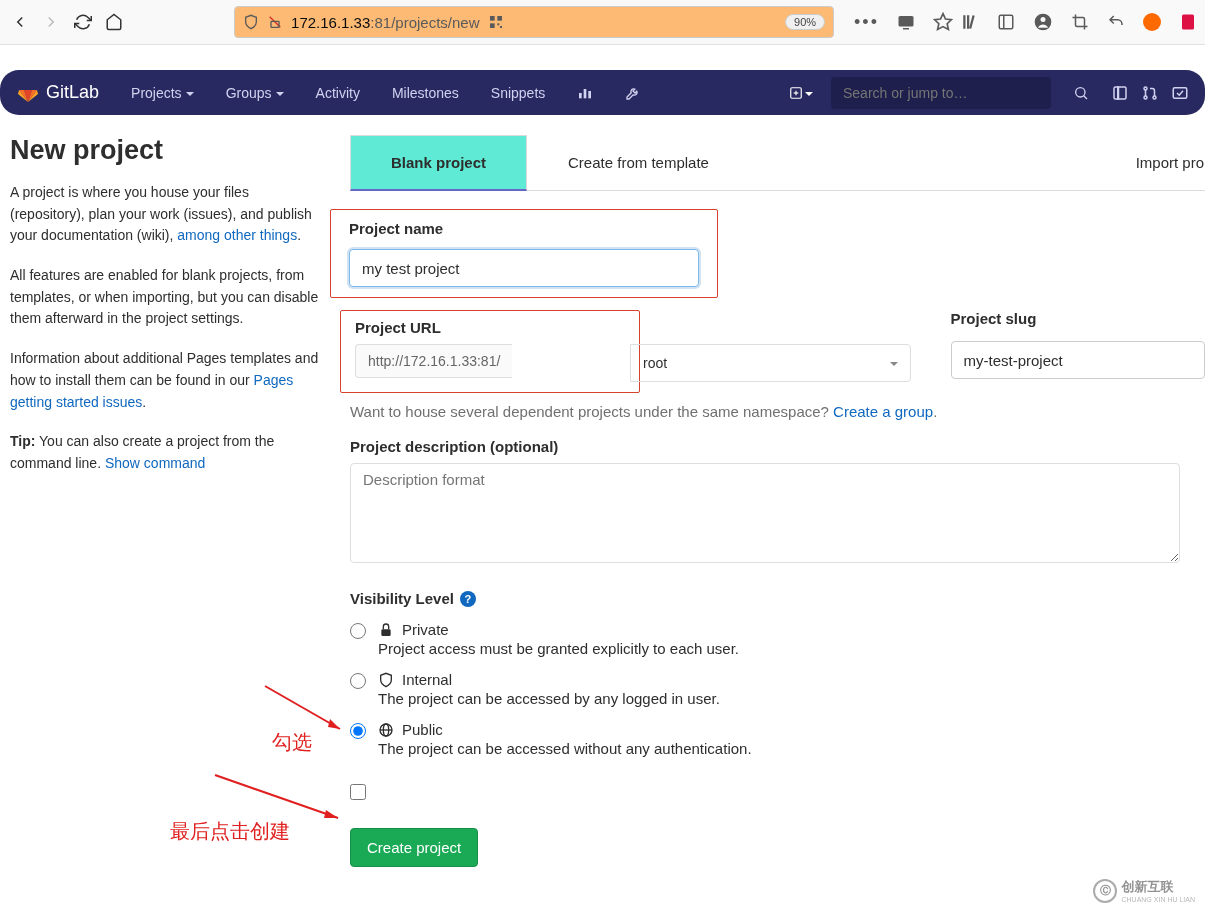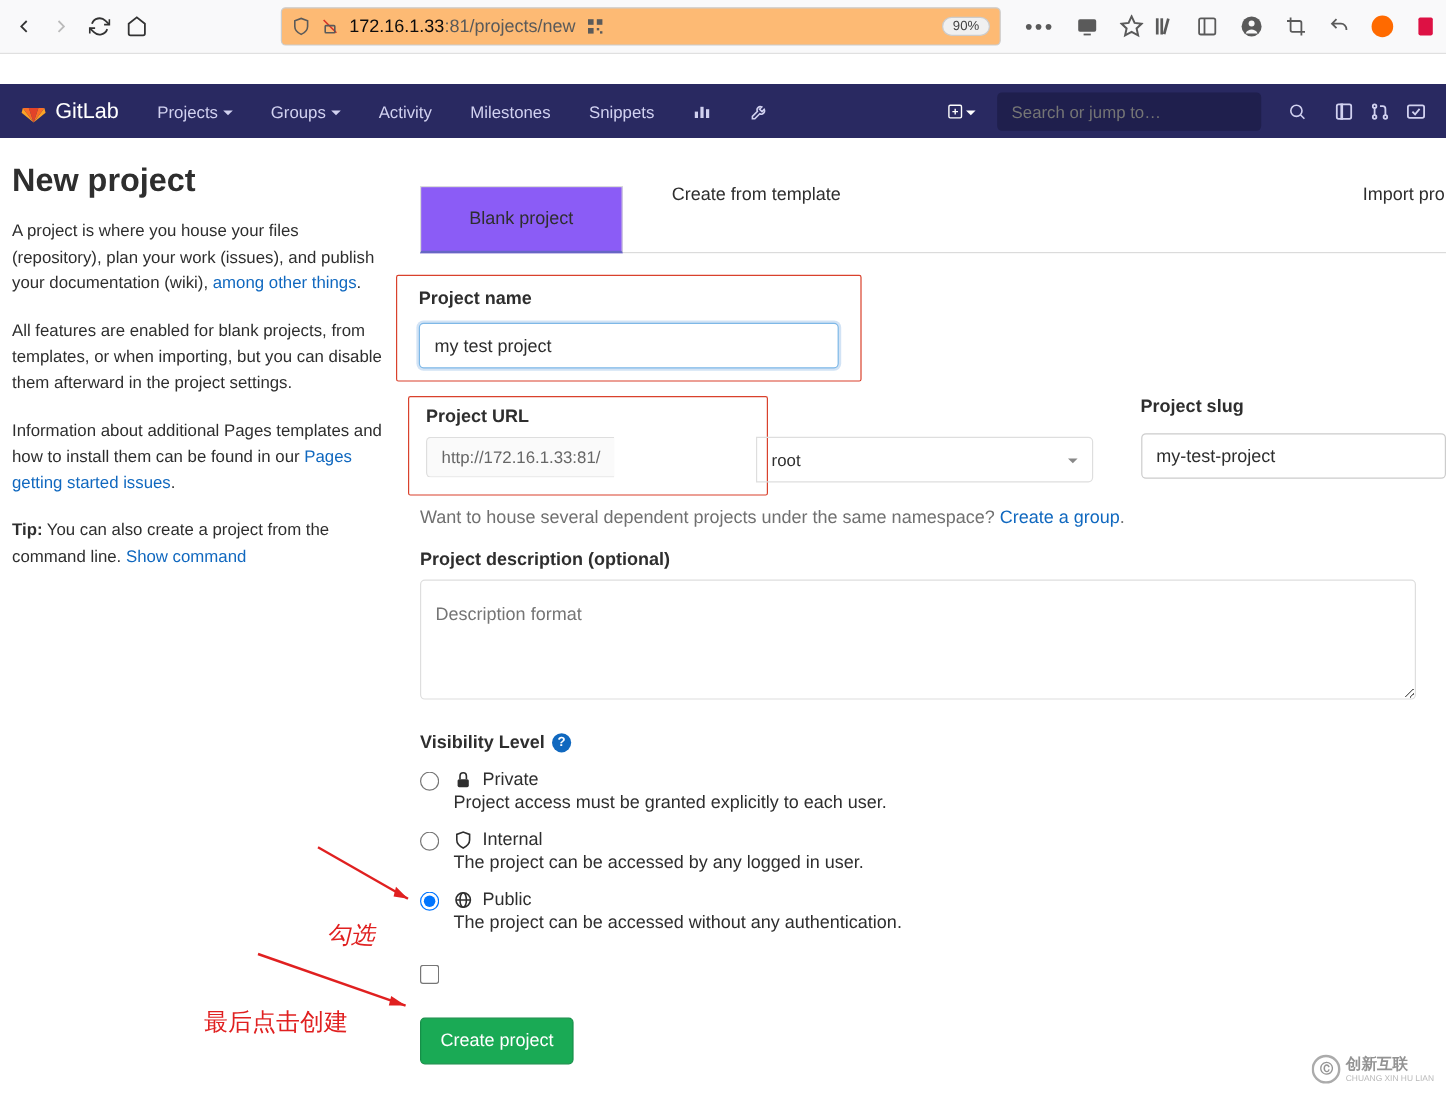--- a/index.html
+++ b/index.html
@@ -9,55 +9,55 @@
 .nav-btn { width: 32px; height: 32px; display: flex; align-items: center; justify-content: center; color: #5a5a5a; border-radius: 4px; }
 .nav-btn.disabled { color: #bbb; }
 .url-bar { flex: 0 0 600px; height: 32px; background: #fdba74; border: 1px solid #ccc; border-radius: 4px; display: flex; align-items: center; padding: 0 8px; gap: 8px; margin-left: 100px; }
 .url-text { color: #5a5a5a; font-size: 15px; }
 .url-text .host { color: #0c0c0d; }
 .zoom-badge { background: #f0f0f0; border: 1px solid #ccc; border-radius: 10px; padding: 1px 8px; font-size: 11px; color: #444; margin-left: auto; }
 .chrome-icons { margin-left: 12px; display: flex; gap: 18px; color: #5a5a5a; align-items: center; }
 .chrome-right { margin-left: auto; display: flex; gap: 18px; align-items: center; color: #5a5a5a; }
 .orange-dot { width: 18px; height: 18px; background: #ff6a00; border-radius: 50%; }
 
-.gl-nav { height: 45px; background: #292961; color: #fff; display: flex; align-items: center; padding: 0 16px; gap: 8px; margin-top: 25px; }
+.gl-nav { height: 45px; background: #292961; color: #fff; display: flex; align-items: center; padding: 0 16px; gap: 8px; margin-top: 25px; border-radius: 19px; }
 .gl-logo { display: flex; align-items: center; gap: 6px; font-size: 18px; font-weight: 400; margin-right: 12px; }
 .gl-nav-item { color: #d1d1f0; padding: 0 12px; font-size: 14px; cursor: pointer; display: flex; align-items: center; gap: 4px; }
 .gl-search-wrap { margin-left: auto; display: flex; align-items: center; gap: 12px; }
 .gl-plus { color: #fff; padding: 4px 6px; display: flex; align-items: center; gap: 2px; }
 .gl-search { width: 220px; height: 32px; background: #1f1f4d; border: none; border-radius: 4px; padding: 0 12px; color: #a7a7d0; font-size: 14px; }
 .gl-search-btn { width: 36px; color: #fff; display: flex; justify-content: center; }
 .gl-right-icon { color: #d1d1f0; }
 
 .page { display: flex; padding: 20px 0 40px 10px; }
 .sidebar { width: 340px; padding-right: 30px; }
 .sidebar h1 { font-size: 27px; font-weight: 600; margin-bottom: 16px; color: #2e2e2e; }
 .sidebar p { font-size: 14px; line-height: 1.55; color: #2e2e2e; margin-bottom: 18px; }
 .link { color: #1068bf; }
 .bold { font-weight: 600; }
 .main { flex: 1; min-width: 0; }
 .tabs { display: flex; border-bottom: 1px solid #dbdbdb; }
 .tab { padding: 18px 40px; font-size: 15px; color: #2e2e2e; cursor: pointer; border: 1px solid transparent; border-bottom: none; }
-.tab.active { font-weight: 400; border: 1px solid #dbdbdb; border-bottom: 2px solid #6666c4; background: #8b5cf6; margin-bottom: -1px; margin-top: 20px; }
+.tab.active { font-weight: 700; border: 1px solid #dbdbdb; border-bottom: 2px solid #6666c4; background: #5eead4; margin-bottom: -1px; }
 .form { padding-top: 18px; }
 .label { font-size: 15px; font-weight: 600; color: #2e2e2e; margin-bottom: 8px; display: block; }
 .highlight-red { border: 1px solid #d9412c; border-radius: 2px; }
 .row-name .highlight-red { padding: 10px 18px; display: inline-block; position: relative; }
 .input { height: 38px; border: 1px solid #ccc; border-radius: 4px; padding: 16px 12px; font-size: 15px; color: #2e2e2e; }
 .input-name { width: 350px; border: 1px solid #7eb8e7; box-shadow: 0 0 0 2px rgba(31,117,203,0.2); }
 .row-url { display: flex; gap: 40px; margin-top: 12px; }
 .url-group { border: 1px solid #d9412c; border-radius: 2px; padding: 8px 14px 14px; width: 300px; }
 .url-inputs { display: flex; margin-top: 6px; }
 .url-base { background: #fafafa; border: 1px solid #dedede; border-right: none; border-radius: 4px 0 0 4px; padding: 8px 12px; color: #666; text-align: center; }
 .url-ns { flex: 1; border: 1px solid #dedede; border-radius: 0 4px 4px 0; height: 38px; display: flex; align-items: center; padding: 0 12px; justify-content: space-between; color: #2e2e2e; width: 250px; }
 .slug-group { flex: 1; }
 .input-slug { width: 100%; max-width: 340px; }
 .hint { color: #707070; font-size: 15px; margin-top: 10px; }
 .desc-label { margin-top: 18px; }
-.textarea { width: 100%; max-width: 830px; height: 100px; border: 1px solid #dedede; border-radius: 4px; padding: 20px 12px; font-size: 15px; font-family: inherit; color: #888; resize: vertical; }
+.textarea { width: 100%; max-width: 830px; height: 100px; border: 1px solid #dedede; border-radius: 4px; padding: 7px 12px; font-size: 15px; font-family: inherit; color: #888; resize: vertical; }
 .vis-section { margin-top: 24px; }
 .vis-title { font-weight: 600; font-size: 15px; display: flex; align-items: center; gap: 6px; }
 .help-icon { width: 16px; height: 16px; background: #1068bf; color: #fff; border-radius: 50%; font-size: 11px; font-weight: 700; display: inline-flex; align-items: center; justify-content: center; }
 .radio-row { display: flex; align-items: flex-start; gap: 12px; margin-top: 14px; }
 .radio { width: 16px; height: 16px; margin-top: 2px; }
 .radio-body { flex: 1; }
 .radio-label { display: flex; align-items: center; gap: 8px; font-size: 15px; color: #2e2e2e; }
 .radio-desc { color: #2e2e2e; font-size: 15px; margin-top: 2px; }
 .vis-icon { width: 16px; height: 16px; display: inline-flex; align-items: center; justify-content: center; }
 .chk-row { display: flex; align-items: flex-start; gap: 12px; margin-top: 24px; }
@@ -318,21 +318,21 @@
                   </svg>
                 </span>
                 <span>Public</span>
               </div>
             <div class="radio-desc">The project can be accessed without any authentication.</div>
           </div>
           <svg class="arrow" style="left:-90px;top:-40px;" width="90" height="60">
               <line x1="5" y1="5" x2="80" y2="48" stroke="#e02020" stroke-width="2"></line>
               <polygon points="80,48 70,38 68,46" fill="#e02020"></polygon>
             </svg>
-          <div class="annot" style="left:-78px;top:25px;font-style:italic;">勾选</div>
+          <div class="annot" style="left:-78px;top:8px;">勾选</div>
         </div>
       </div>
 
       
       <div class="chk-row">
         <input type="checkbox" style="width: 16px; height: 16px; margin-top: 3px;">
       </div>
 
       <div class="rel">
         <button class="submit">Create project</button>

